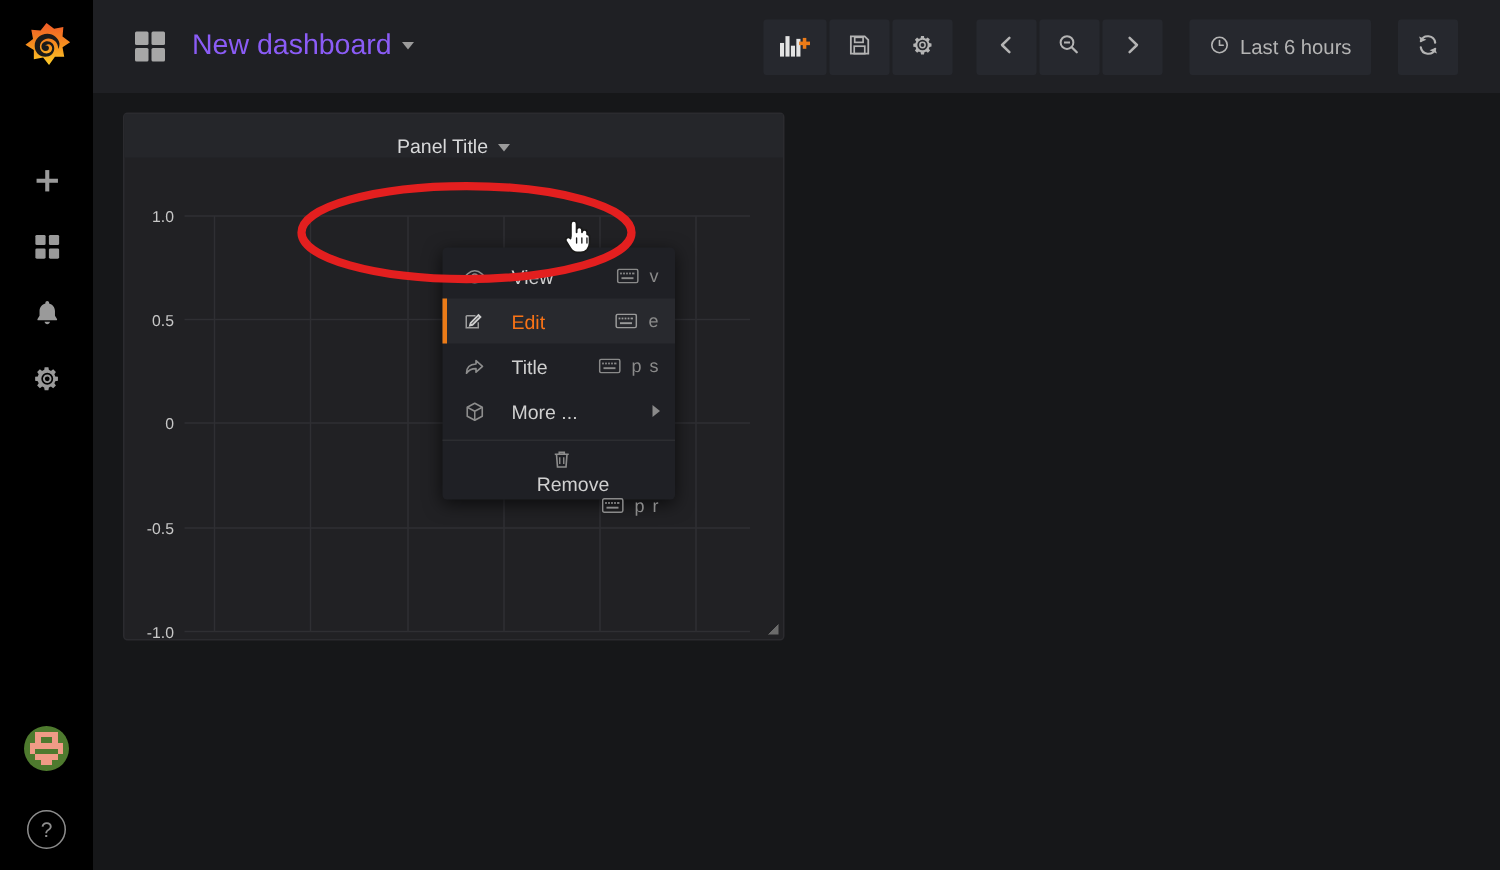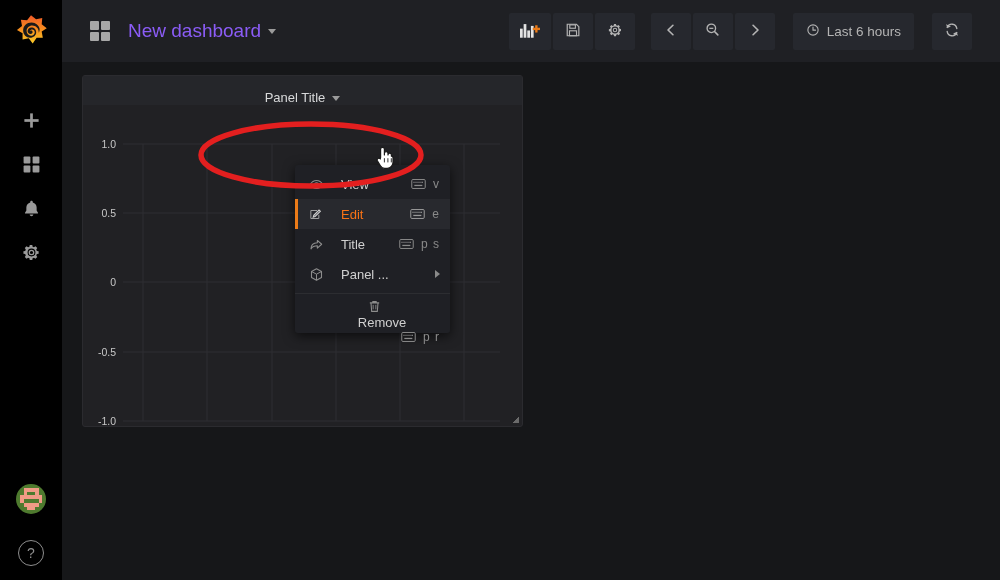--- a/index.html
+++ b/index.html
@@ -531,21 +531,21 @@
       </span>
     </div>
 
     <div class="ctx-item">
       <span class="ctx-ico">
         <svg width="15" height="15" viewBox="0 0 18 18">
           <path fill="none" stroke="#8d8d8d" stroke-width="1.3" stroke-linejoin="round" d="M9 2.2l6 3.2v7.2l-6 3.2-6-3.2V5.4z"></path>
           <path fill="none" stroke="#8d8d8d" stroke-width="1.2" stroke-linejoin="round" d="M3 5.4l6 3.2 6-3.2M9 8.6v7.2"></path>
         </svg>
       </span>
-      <span class="ctx-text">Panel ...</span>
+      <span class="ctx-text">More ...</span>
       <span class="ctx-right">
         <span class="sub-arrow"></span>
       </span>
     </div>
 
     <div class="ctx-sep"></div>
 
     <div class="ctx-item" style="margin-bottom:5px;flex-direction:column;">
       <span class="ctx-ico">
         <svg width="15" height="15" viewBox="0 0 18 18">

